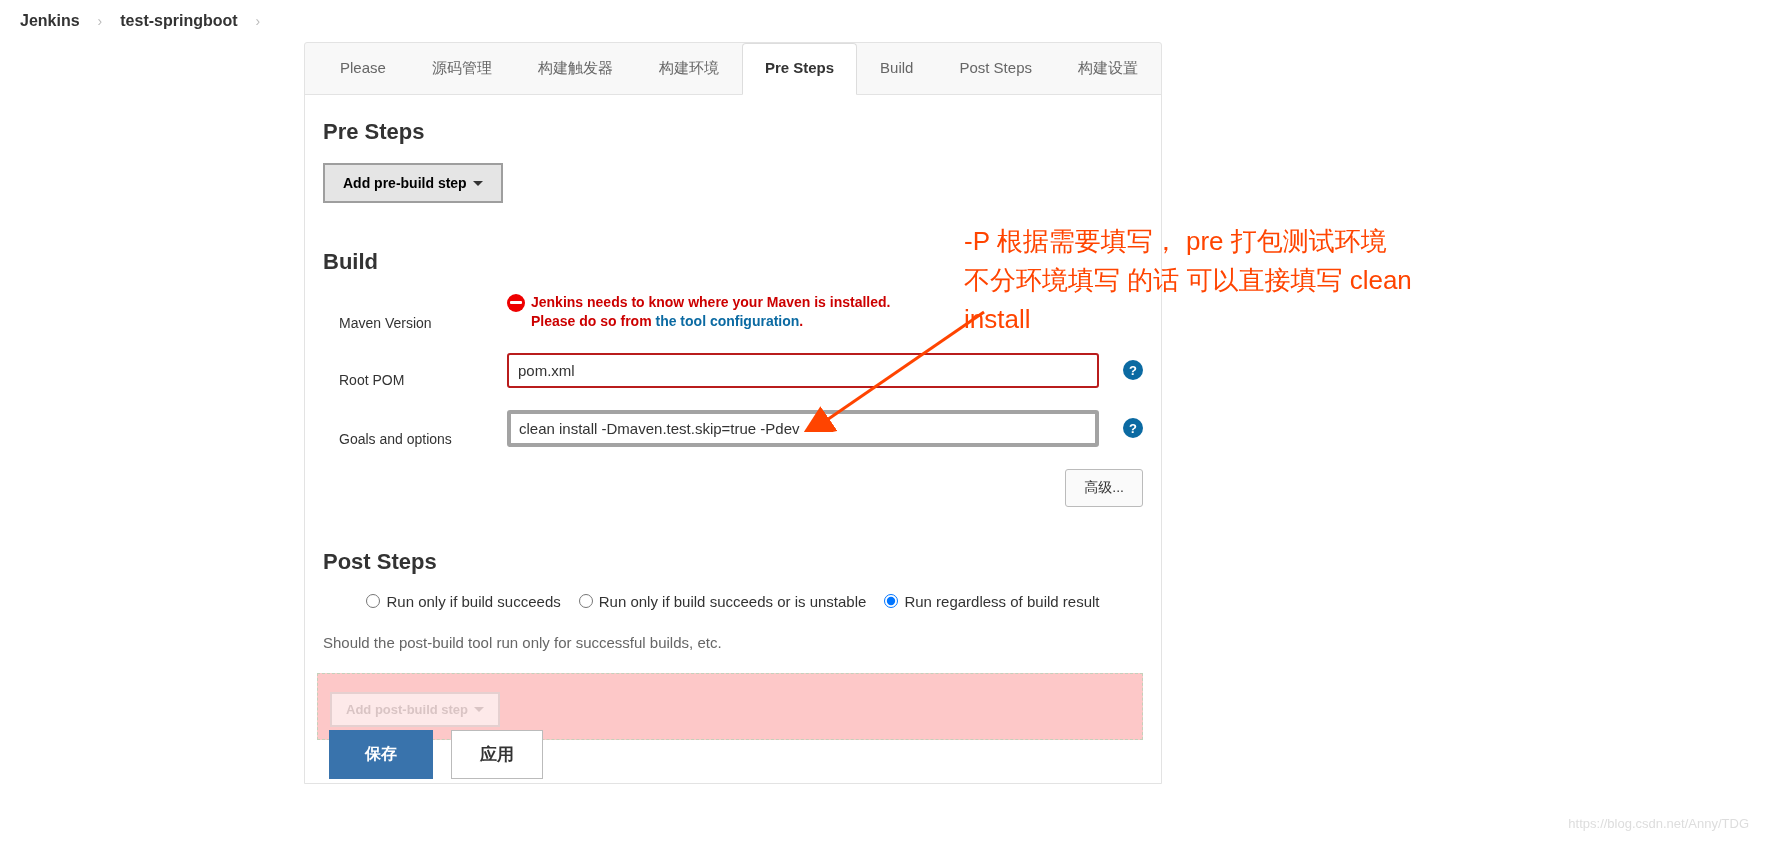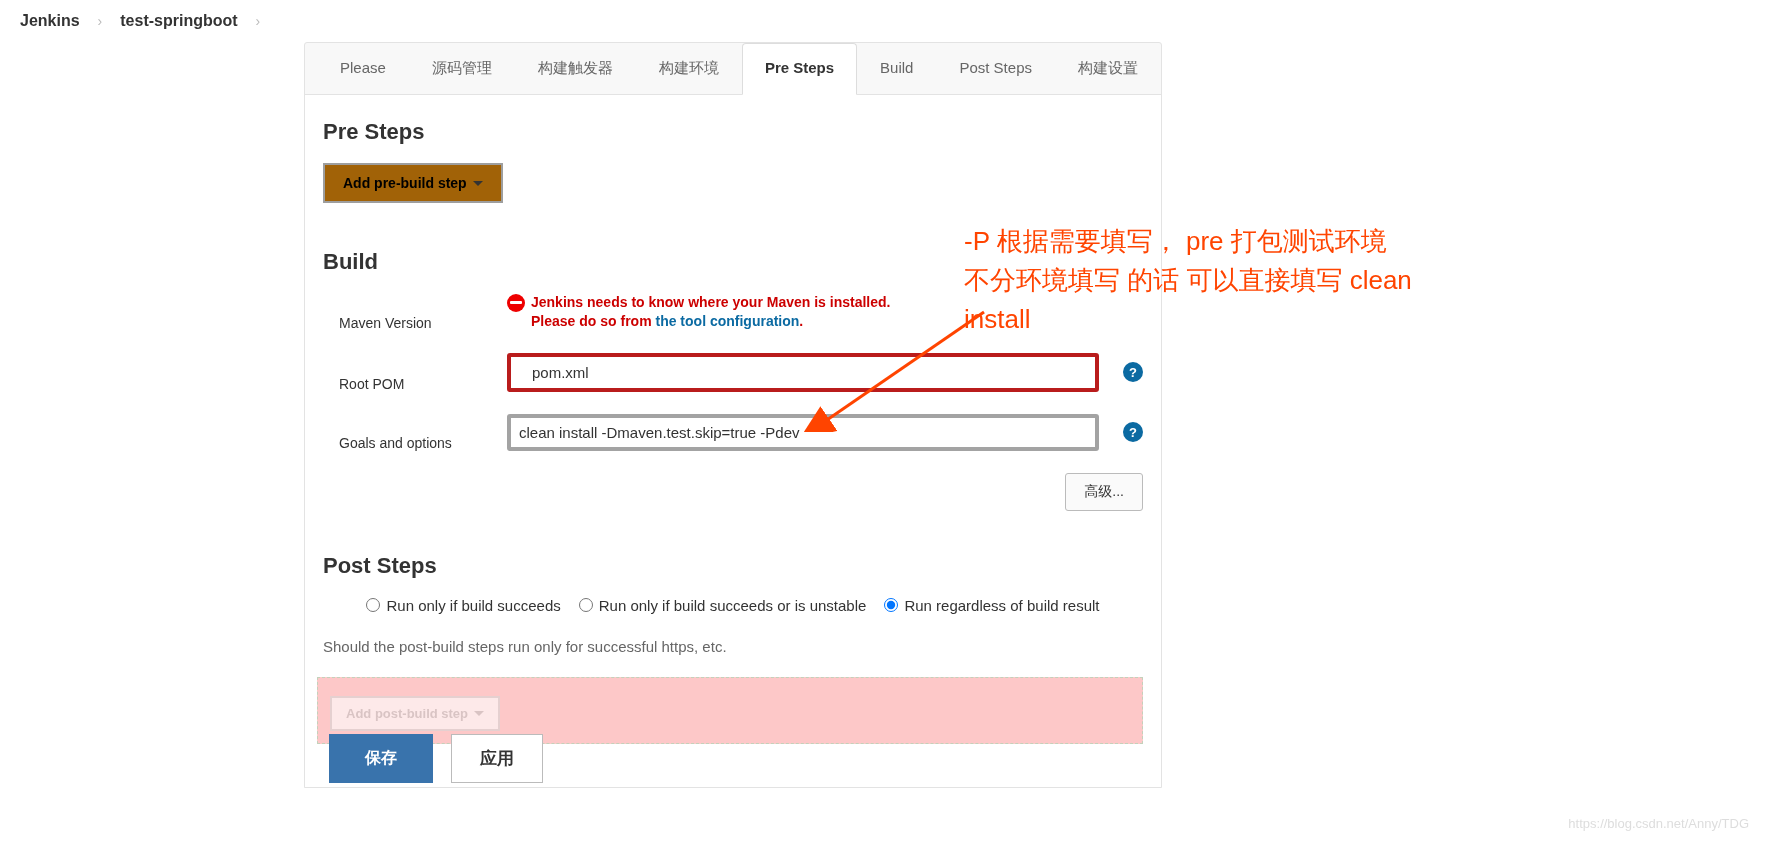--- a/index.html
+++ b/index.html
@@ -8,31 +8,31 @@
     .breadcrumb a { color: #333; text-decoration: none; font-weight: 600; font-size: 16px; }
     .breadcrumb .sep { color: #bbb; }
     .container { display: flex; }
     .sidebar-space { width: 304px; min-height: 700px; }
     .main-panel { flex: 1; background: #f8f8f8; border: 1px solid #e3e3e3; border-radius: 3px 3px 0 0; max-width: 1040px; }
     .tabs { display: flex; border-bottom: 1px solid #e3e3e3; padding-left: 12px; }
     .tab { padding: 15px 22px; color: #666; font-size: 15px; cursor: pointer; background: transparent; border: 1px solid transparent; }
     .tab.active { background: #fff; border: 1px solid #ddd; border-bottom-color: #fff; border-radius: 4px 4px 0 0; color: #333; font-weight: 600; margin-bottom: -1px; }
     .content { background: #fff; padding: 20px 18px 40px 18px; }
     .section-title { font-size: 22px; font-weight: 600; margin: 4px 0 18px 0; color: #333; }
-    .dropdown-btn { display: inline-flex; align-items: center; padding: 10px 18px; border: 2px solid #9e9e9e; background: #a16207; border-radius: 0; cursor: pointer; font-size: 14px; font-weight: 600; gap: 6px; }
+    .dropdown-btn { display: inline-flex; align-items: center; padding: 10px 18px; border: 2px solid #9e9e9e; background: #e5e5e5; border-radius: 0; cursor: pointer; font-size: 14px; font-weight: 600; gap: 6px; }
     .caret-down { display: inline-block; width: 0; height: 0; border-left: 5px solid transparent; border-right: 5px solid transparent; border-top: 5px solid #333; }
     .form-row { display: flex; align-items: flex-end; margin-bottom: 22px; margin-left: 16px; }
     .form-label { width: 168px; padding-top: 6px; font-size: 14px; color: #333; flex-shrink: 0; }
     .form-value { flex: 1; max-width: 792px; }
     .error-box { display: flex; align-items: flex-start; gap: 6px; }
     .error-icon { width: 18px; height: 18px; background: #e00; border-radius: 50%; position: relative; flex-shrink: 0; margin-top: 1px; }
     .error-icon::before { content: ""; position: absolute; left: 3px; right: 3px; top: 7px; height: 3px; background: #fff; border-radius: 1px; }
     .error-text { color: #c00; font-weight: 700; font-size: 14px; line-height: 1.35; }
     .error-text a { color: #0b6aa2; text-decoration: none; }
-    .text-input { width: 100%; padding: 7px 21px; border: 4px solid #b91c1c; border-radius: 3px; font-size: 15px; color: #333; outline: none; }
+    .text-input { width: 100%; padding: 7px 9px; border: 2px solid #b91c1c; border-radius: 3px; font-size: 15px; color: #333; outline: none; }
     .text-input.focused { border: 4px solid #a3a3a3; padding: 6px 8px; }
     .help-icon { width: 20px; height: 20px; background: #0b6aa2; color: #fff; border-radius: 50%; display: inline-flex; align-items: center; justify-content: center; font-size: 13px; font-weight: 700; margin-left: 24px; flex-shrink: 0; }
     .input-row { display: flex; align-items: center; }
     .adv-row { display: flex; justify-content: flex-end; max-width: 960px; }
     .adv-btn { padding: 9px 18px; border: 1px solid #bbb; background: #fafafa; border-radius: 3px; cursor: pointer; font-size: 14px; color: #333; }
     .radio-group { display: flex; gap: 18px; align-items: center; flex-wrap: wrap; margin-top: 8px; margin-bottom: 24px; justify-content: center; }
     .radio-group label { display: inline-flex; align-items: center; gap: 6px; font-size: 15px; color: #333; cursor: pointer; }
     .radio-group input { width: 14px; height: 14px; }
     .help-text { color: #666; font-size: 15px; margin-bottom: 22px; }
     .bottom-disabled-area { position: relative; padding: 18px 12px 12px 12px; border: 1px dashed #9db38e; background: #fca5a5; opacity: 0.6; border-radius: 0; margin-left:-6px; }
@@ -122,21 +122,21 @@
           <label>
               <input type="radio" name="ps" style="">
               <span>Run only if build succeeds or is unstable</span>
             </label>
           <label>
               <input type="radio" name="ps" checked="" style="">
               <span>Run regardless of build result</span>
             </label>
         </div>
 
-        <p class="help-text">Should the post-build steps run only for successful https, etc.</p>
+        <p class="help-text">Should the post-build tool run only for successful builds, etc.</p>
 
         <div style="position:relative; height:70px;">
           <div class="bottom-disabled-area">
             <span class="disabled-dropdown">
               <span>Add post-build step</span>
               <span class="caret-down" style="border-top-color:#999;"></span>
             </span>
           </div>
           <div class="bottom-buttons">
             <button class="btn-save">保存</button>

